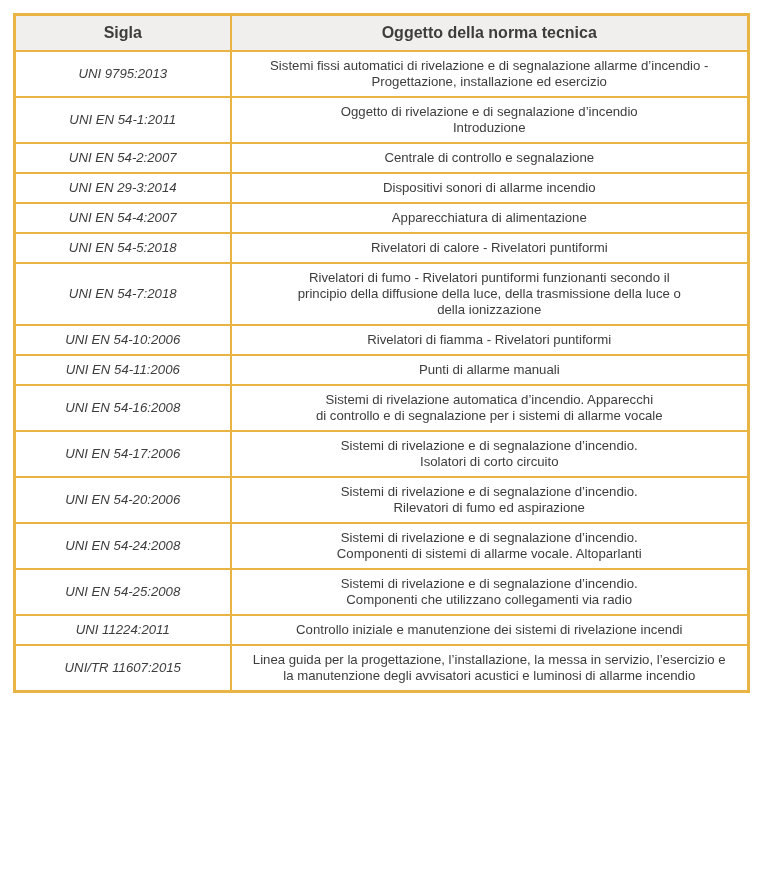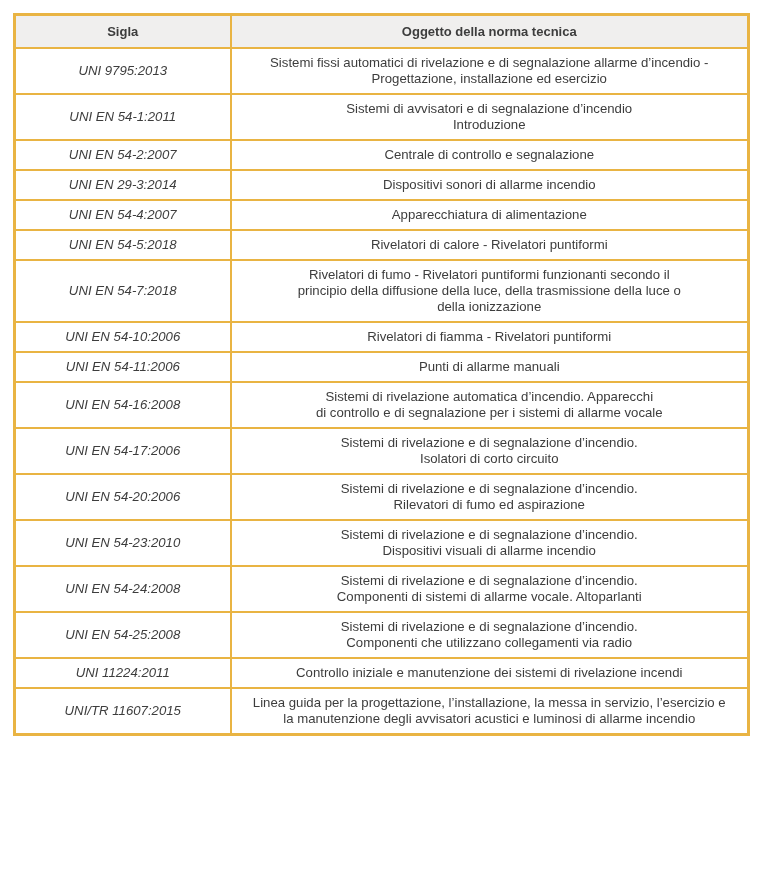--- a/index.html
+++ b/index.html
@@ -25,21 +25,21 @@
   table.norms {
     border-collapse: collapse;
     width: 737px;
     table-layout: fixed;
     border: 3px solid var(--gold);
   }
   table.norms col.col-sigla { width: 216px; }
   table.norms th {
     border: 2px solid var(--gold);
     background: var(--header-bg);
-    font-size: 13px;
+    font-size: 16px;
     font-weight: bold;
     text-align: center;
     padding: 8px 6px;
     color: var(--text);
   }
   table.norms td {
     border: 2px solid var(--gold);
     background: #ffffff;
     font-size: 13.2px;
     line-height: 16px;
@@ -72,21 +72,21 @@
         <tr>
           <td class="sigla">UNI 9795:2013</td>
           <td class="oggetto">
             <div>Sistemi fissi automatici di rivelazione e di segnalazione allarme d’incendio -</div>
             <div>Progettazione, installazione ed esercizio</div>
           </td>
         </tr>
         <tr>
           <td class="sigla">UNI EN 54-1:2011</td>
           <td class="oggetto">
-            <div>Sistemi di avvisatori e di segnalazione d’incendio</div>
+            <div>Oggetto di rivelazione e di segnalazione d’incendio</div>
             <div>Introduzione</div>
           </td>
         </tr>
         <tr>
           <td class="sigla">UNI EN 54-2:2007</td>
           <td class="oggetto">
             <div>Centrale di controllo e segnalazione</div>
           </td>
         </tr>
         <tr>
@@ -142,27 +142,20 @@
           </td>
         </tr>
         <tr>
           <td class="sigla">UNI EN 54-20:2006</td>
           <td class="oggetto">
             <div>Sistemi di rivelazione e di segnalazione d’incendio.</div>
             <div>Rilevatori di fumo ed aspirazione</div>
           </td>
         </tr>
         <tr>
-          <td class="sigla">UNI EN 54-23:2010</td>
-          <td class="oggetto">
-            <div>Sistemi di rivelazione e di segnalazione d’incendio.</div>
-            <div>Dispositivi visuali di allarme incendio</div>
-          </td>
-        </tr>
-        <tr>
           <td class="sigla">UNI EN 54-24:2008</td>
           <td class="oggetto">
             <div>Sistemi di rivelazione e di segnalazione d’incendio.</div>
             <div>Componenti di sistemi di allarme vocale. Altoparlanti</div>
           </td>
         </tr>
         <tr>
           <td class="sigla">UNI EN 54-25:2008</td>
           <td class="oggetto">
             <div>Sistemi di rivelazione e di segnalazione d’incendio.</div>

